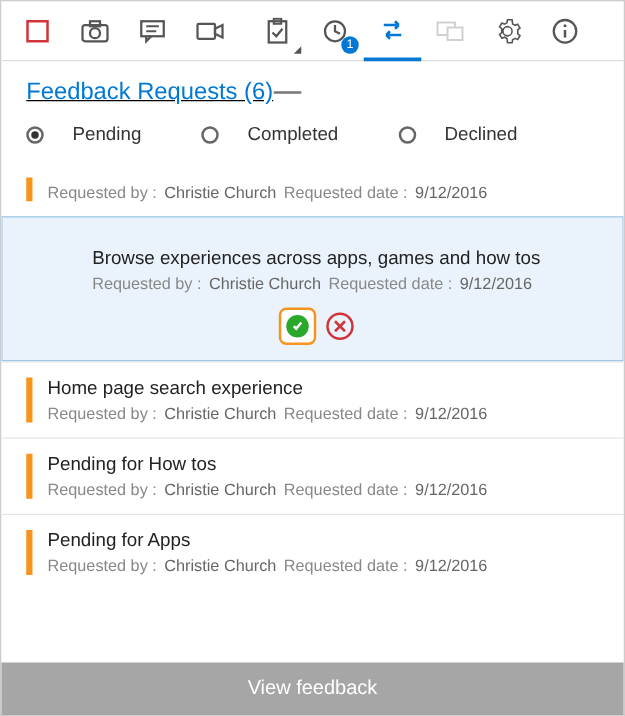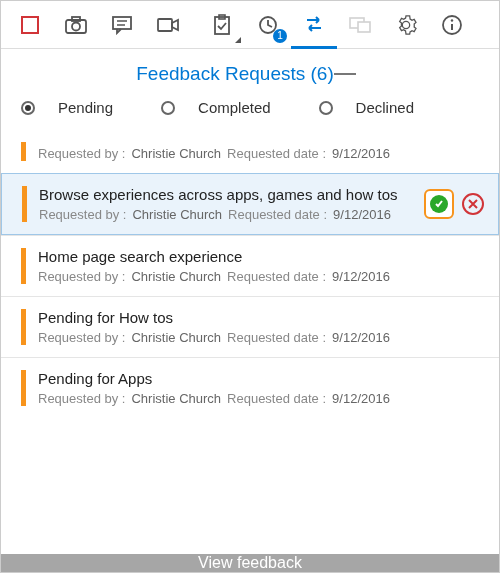--- a/index.html
+++ b/index.html
@@ -37,22 +37,23 @@
     border-radius: 7px; text-align: center;
     padding: 0 3px;
   }
   .tri {
     position: absolute; bottom: 6px; right: 4px;
     width: 0; height: 0;
     border-left: 6px solid transparent;
     border-bottom: 6px solid #555;
   }
   .header {
-    display: flex; align-items: center; justify-content: center;
+    display: flex; align-items: center; justify-content: flex-start;
     padding: 14px 28px 8px 20px;
+    text-decoration: underline;
   }
   .header-title {
     color: #0078d4; font-size: 19px; font-weight: 400;
   }
   .minus { width: 22px; height: 2px; background: #777; }
   .filters {
     display: flex; align-items: center;
     padding: 6px 20px 14px 20px;
     gap: 48px;
     font-size: 15px; color: #333;
@@ -73,20 +74,21 @@
   .row {
     border-top: 1px solid #e5e5e5;
     padding: 12px 14px 12px 20px;
     display: flex; align-items: center; gap: 12px;
     position: relative;
   }
   .row:first-child { border-top: none; }
   .row.sel {
     background: #eaf3fb;
     border: 1px solid #9fc7e8;
+    flex-direction: column;
   }
   .stripe {
     width: 5px; align-self: stretch;
     background: #f7941d;
   }
   .row-body { flex: 1; min-width: 0; }
   .row-title {
     font-size: 15px; color: #222;
     white-space: nowrap; overflow: hidden; text-overflow: ellipsis;
   }
@@ -109,21 +111,21 @@
     align-items: center; justify-content: center;
   }
   .decline-circ {
     width: 22px; height: 22px; border-radius: 50%;
     border: 2px solid #d13438;
     display: flex; align-items: center; justify-content: center;
     color: #d13438; font-size: 13px; font-weight: bold;
   }
   .footer {
     background: #a6a6a6; color: #fff;
-    text-align: center; 
+    text-align: center; padding: 12px;
     font-size: 16px; cursor: pointer;
   }
   svg { display: block; }
 </style>
 </head>
 <body>
 
 <div class="toolbar">
   <div class="item">
     <svg width="20" height="20">

